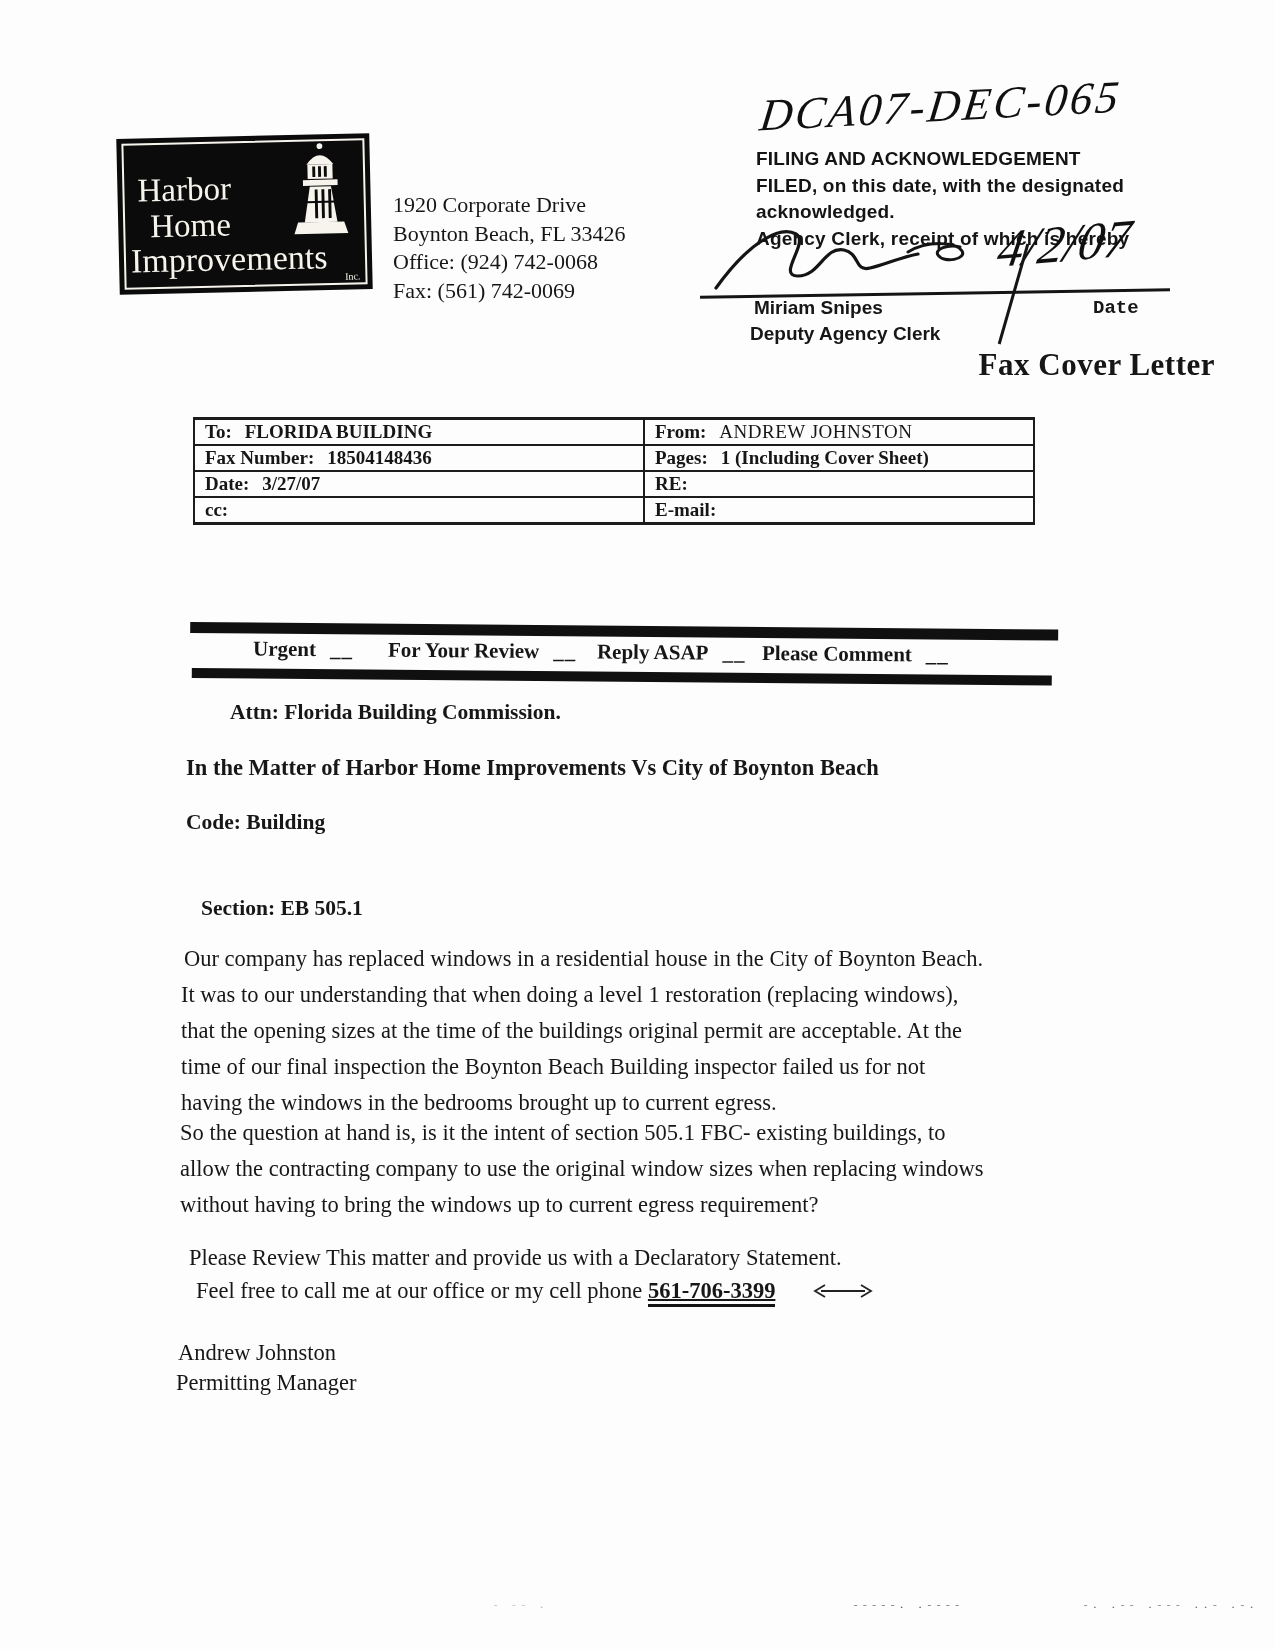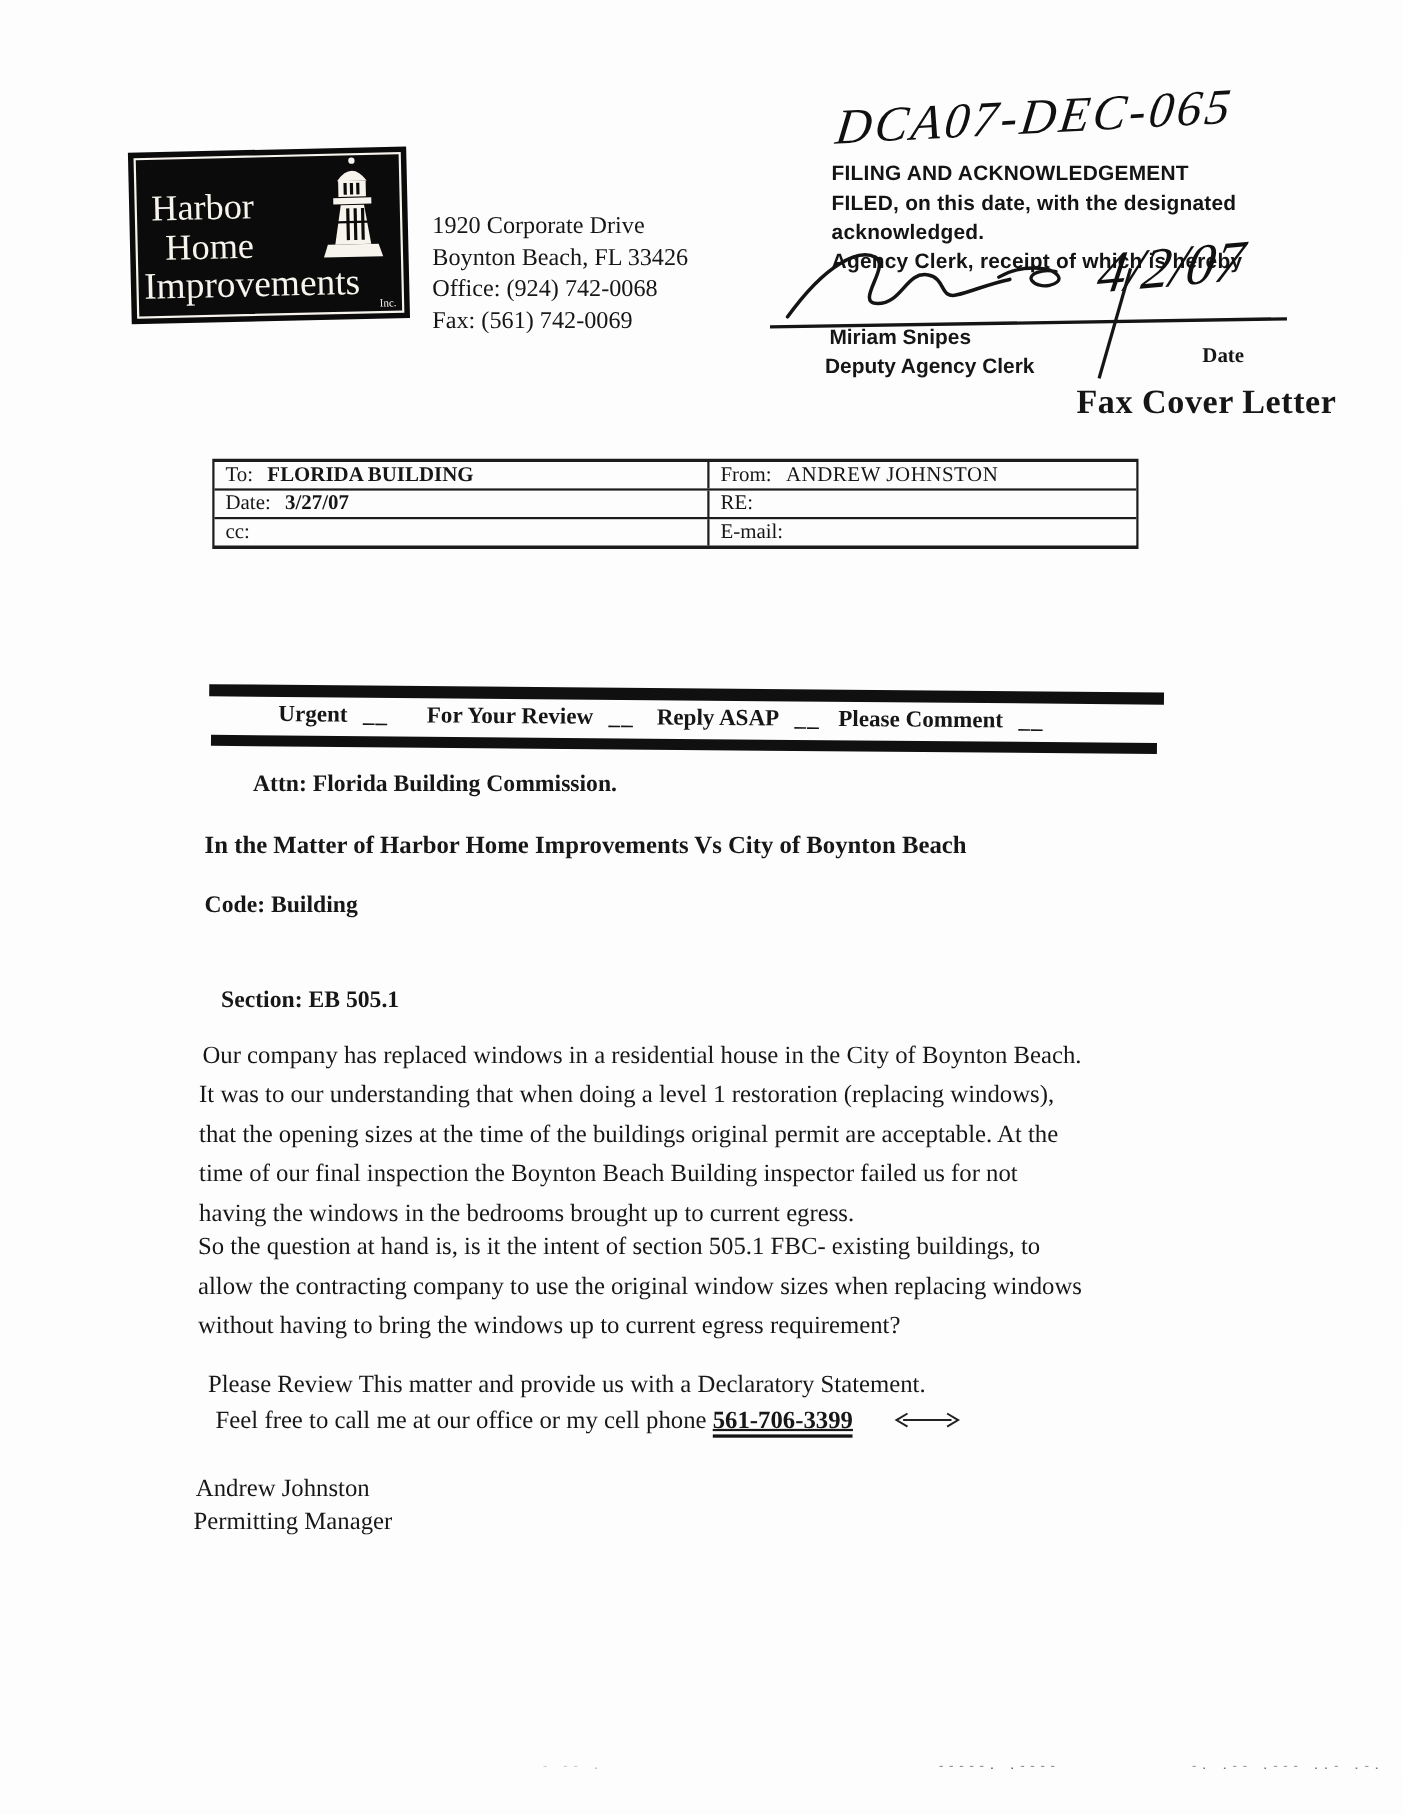--- a/index.html
+++ b/index.html
@@ -28,34 +28,34 @@
   .sig-line { position:absolute; left:700px; top:292px; width:470px; height:3px;
               background:#151515; transform:rotate(-0.9deg); }
   .clerk-name { position:absolute; left:754px; top:297px; font-family:"Liberation Sans","DejaVu Sans",sans-serif;
                 font-weight:bold; font-size:19px; }
   .clerk-title { position:absolute; left:750px; top:323px; font-family:"Liberation Sans","DejaVu Sans",sans-serif;
                  font-weight:bold; font-size:19px; }
   .date-hand { position:absolute; left:998px; top:214px; font-size:52px; font-style:italic;
                transform:rotate(-5deg) skewX(-14deg); white-space:nowrap; color:#101010; }
   .date-slash { position:absolute; left:1012px; top:242px; width:3px; height:104px;
                 background:#151515; transform:rotate(16deg); }
-  .date-label { position:absolute; left:1093px; top:297px; font-family:Liberation Serif, serif;
-                font-weight:bold; font-size:19px;margin-top:16px; }
+  .date-label { position:absolute; left:1093px; top:297px; font-family:Liberation Mono, monospace;
+                font-weight:bold; font-size:19px; }
   
   .title { position:absolute; left:0; top:347px; width:1215px; text-align:right;
            font-size:31px; font-weight:bold; letter-spacing:0.5px; }
   
   .faxtable { position:absolute; left:193px; top:417px; width:838px;
               border:3px solid #1c1c1c; border-left-width:2px; border-right-width:2px; }
   .ft-row { display:flex; height:24px; border-top:2px solid #1c1c1c; }
   .ft-row:first-child { border-top:none; }
   .ft-cell { font-size:19px; font-weight:bold; padding:1px 0 0 10px; white-space:nowrap; overflow:hidden; }
   .ft-left { width:438px; border-right:2px solid #1c1c1c; }
   .ft-right { flex:1; }
-  .ft-label { font-weight:normal; margin-right:13px; }
+  .ft-label { font-weight:bold; margin-right:13px; }
   .ft-value.normal { font-weight:normal; letter-spacing:0.5px; }
   
   .urgency { position:absolute; left:190px; top:622px; width:868px; height:58px;
              transform:rotate(0.5deg); transform-origin:left center; }
   .u-bar1 { position:absolute; left:0; top:0; width:868px; height:11px; background:#101010; }
   .u-bar2 { position:absolute; left:2px; top:46px; width:860px; height:10px; background:#101010; }
   .u-opt { position:absolute; top:14px; font-size:21px; font-weight:bold; white-space:nowrap; }
   .u-o1 { left:63px; } .u-o2 { left:198px; } .u-o3 { left:407px; } .u-o4 { left:572px; }
   .u-blank { margin-left:14px; letter-spacing:1px; }
   
@@ -147,20 +147,28 @@
     <div class="ft-row">
       <div class="ft-cell ft-left">
         <span class="ft-label">To:</span><span class="ft-value">FLORIDA BUILDING</span>
       </div>
       <div class="ft-cell ft-right">
         <span class="ft-label">From:</span><span class="ft-value normal">ANDREW JOHNSTON</span>
       </div>
     </div>
     <div class="ft-row">
       <div class="ft-cell ft-left">
+        <span class="ft-label">Fax Number:</span><span class="ft-value">18504148436</span>
+      </div>
+      <div class="ft-cell ft-right">
+        <span class="ft-label">Pages:</span><span class="ft-value">1  (Including Cover Sheet)</span>
+      </div>
+    </div>
+    <div class="ft-row">
+      <div class="ft-cell ft-left">
         <span class="ft-label">Date:</span><span class="ft-value">3/27/07</span>
       </div>
       <div class="ft-cell ft-right">
         <span class="ft-label">RE:</span><span class="ft-value"></span>
       </div>
     </div>
     <div class="ft-row">
       <div class="ft-cell ft-left">
         <span class="ft-label">cc:</span><span class="ft-value"></span>
       </div>

